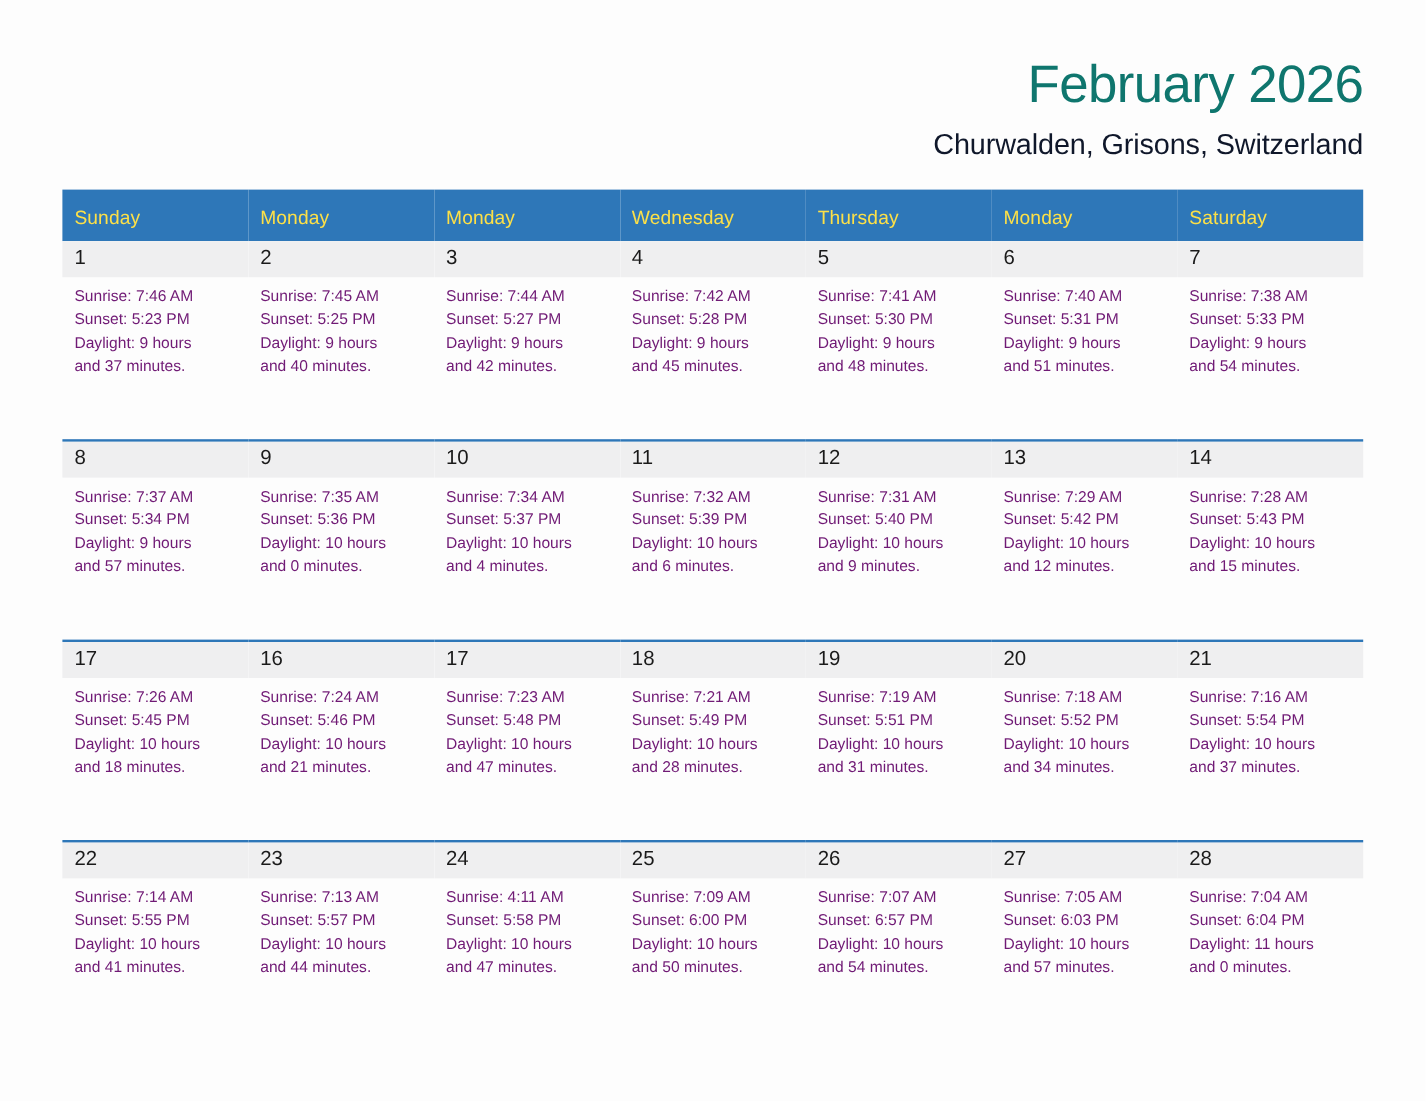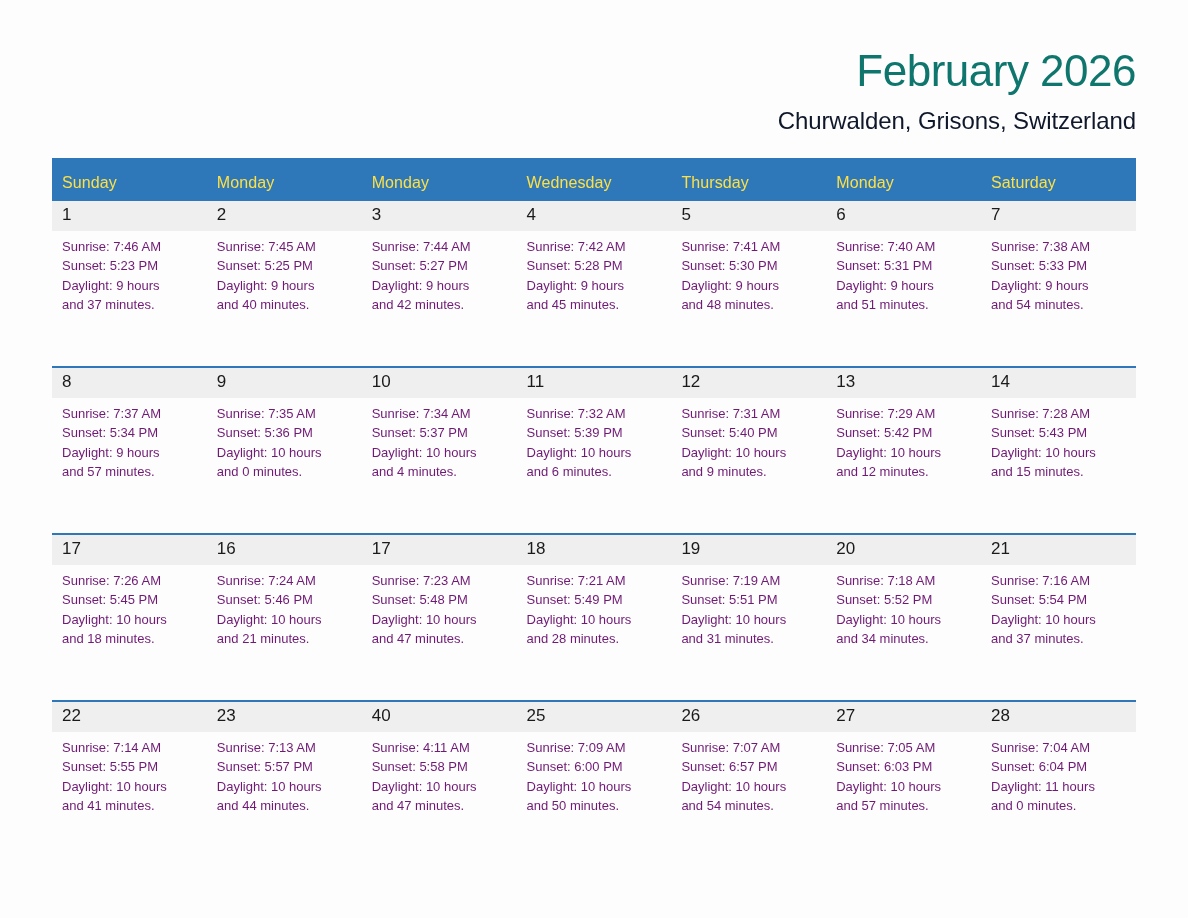--- a/index.html
+++ b/index.html
@@ -372,21 +372,21 @@
         <td>
           <div class="daynum">23</div>
           <div class="details">
             <div>Sunrise: 7:13 AM</div>
             <div>Sunset: 5:57 PM</div>
             <div>Daylight: 10 hours</div>
             <div>and 44 minutes.</div>
           </div>
         </td>
         <td>
-          <div class="daynum">40</div>
+          <div class="daynum">24</div>
           <div class="details">
             <div>Sunrise: 4:11 AM</div>
             <div>Sunset: 5:58 PM</div>
             <div>Daylight: 10 hours</div>
             <div>and 47 minutes.</div>
           </div>
         </td>
         <td>
           <div class="daynum">25</div>
           <div class="details">

